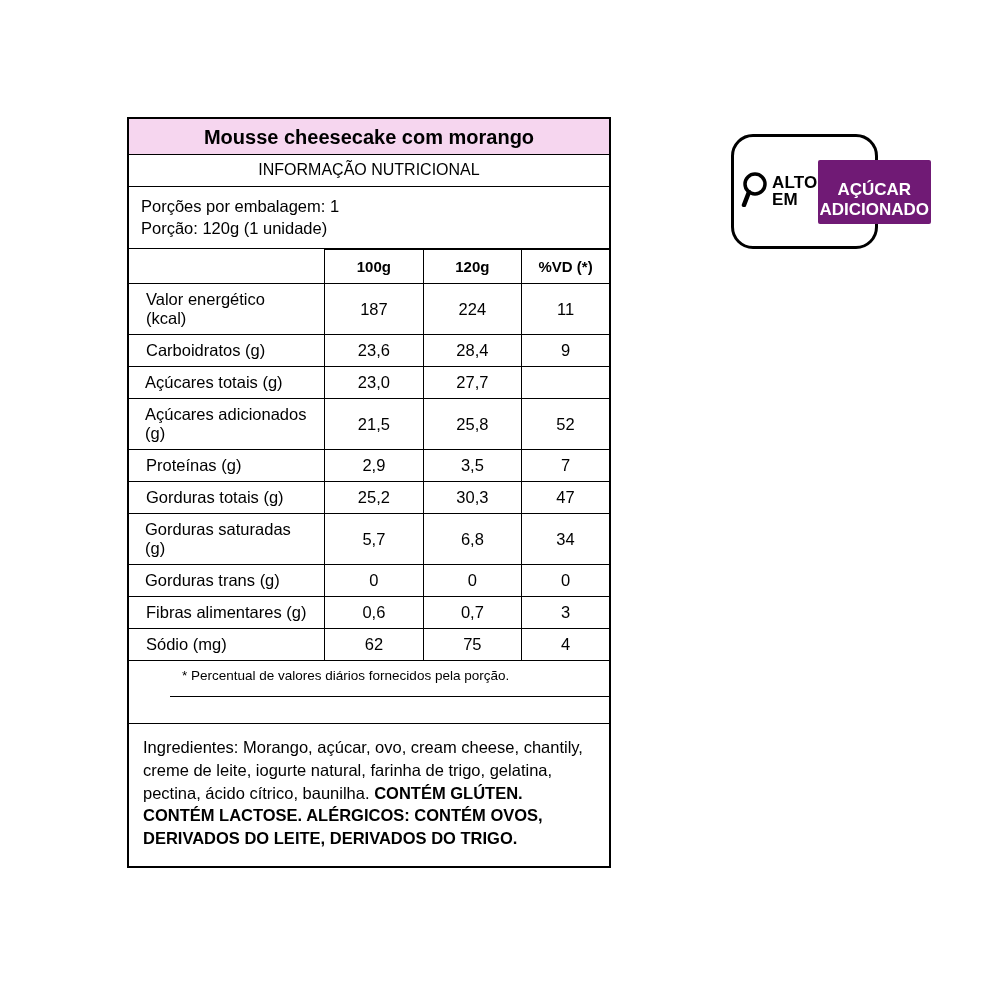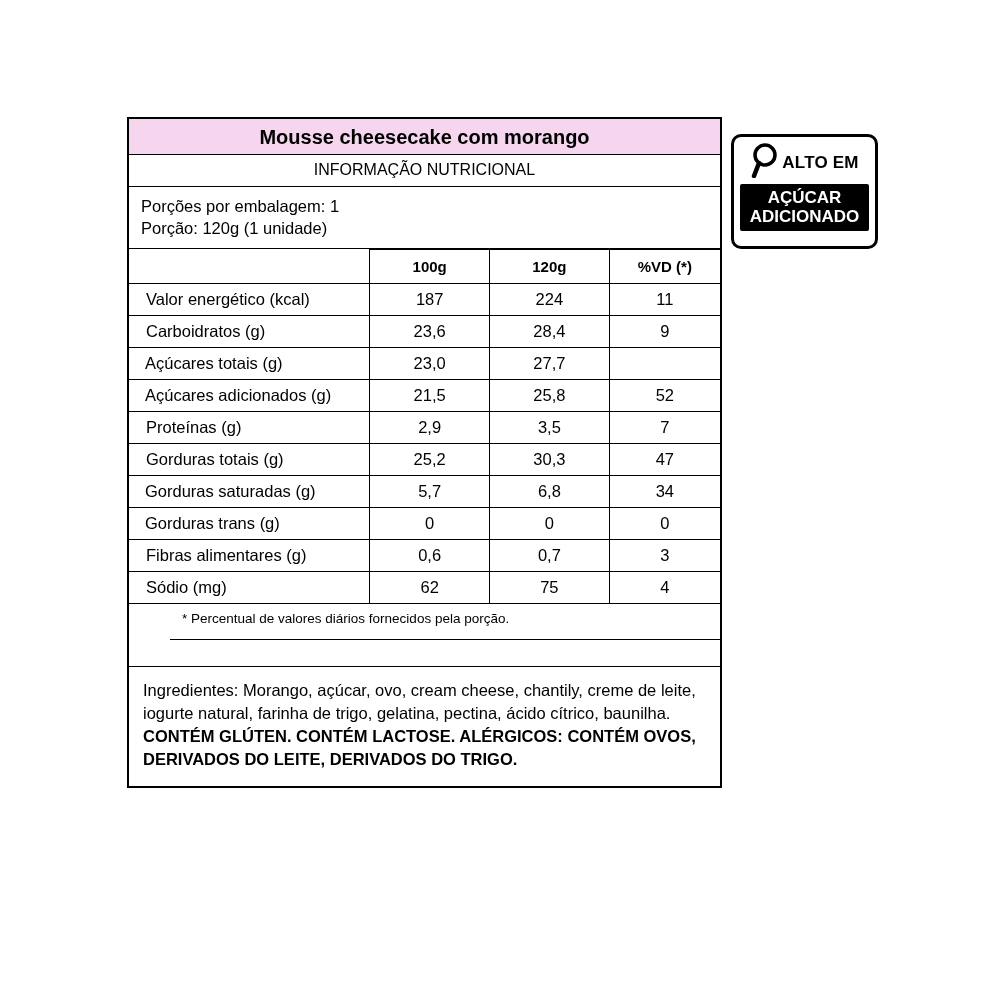--- a/index.html
+++ b/index.html
@@ -14,21 +14,21 @@
     color: #000000;
     position: relative;
     overflow: hidden;
   }
 
   
   #label-panel {
     position: absolute;
     left: 127px;
     top: 117px;
-    width: 595px;
+    width: 484px;
     border: 2px solid #000;
     box-sizing: border-box;
     background: #fff;
   }
 
   .product-title {
     background: #f6d6ef;
     text-align: center;
     font-weight: bold;
     font-size: 20px;
@@ -120,26 +120,26 @@
   }
 
   
   #warning-seal {
     position: absolute;
     left: 731px;
     top: 134px;
     width: 147px;
     height: 115px;
     border: 3px solid #000;
-    border-radius: 10px;
+    border-radius: 22px;
     background: #fff;
     box-sizing: border-box;
     padding: 5px 6px 6px 6px;
     display: flex;
-    flex-direction: column;
+    flex-direction: row;
     align-items: center;
     justify-content: flex-start;
   }
   .seal-top {
     display: flex;
     align-items: center;
     justify-content: center;
     width: 100%;
     height: 40px;
   }
@@ -147,28 +147,28 @@
     flex: 0 0 auto;
     margin-right: 2px;
   }
   .seal-top-text {
     font-weight: bold;
     font-size: 17px;
     letter-spacing: 0.2px;
     line-height: 1;
   }
   .seal-bar {
-    background: #000000;
+    background: #701a75;
     color: #fff;
     font-weight: bold;
     text-align: center;
     width: 100%;
     font-size: 17px;
     line-height: 1.12;
-    padding: 4px 2px 5px 2px;
+    padding: 20px 2px 5px 2px;
     box-sizing: border-box;
     border-radius: 2px;
     margin-top: 2px;
   }
 </style>
 </head>
 <body>
 
 <div id="label-panel">
 

